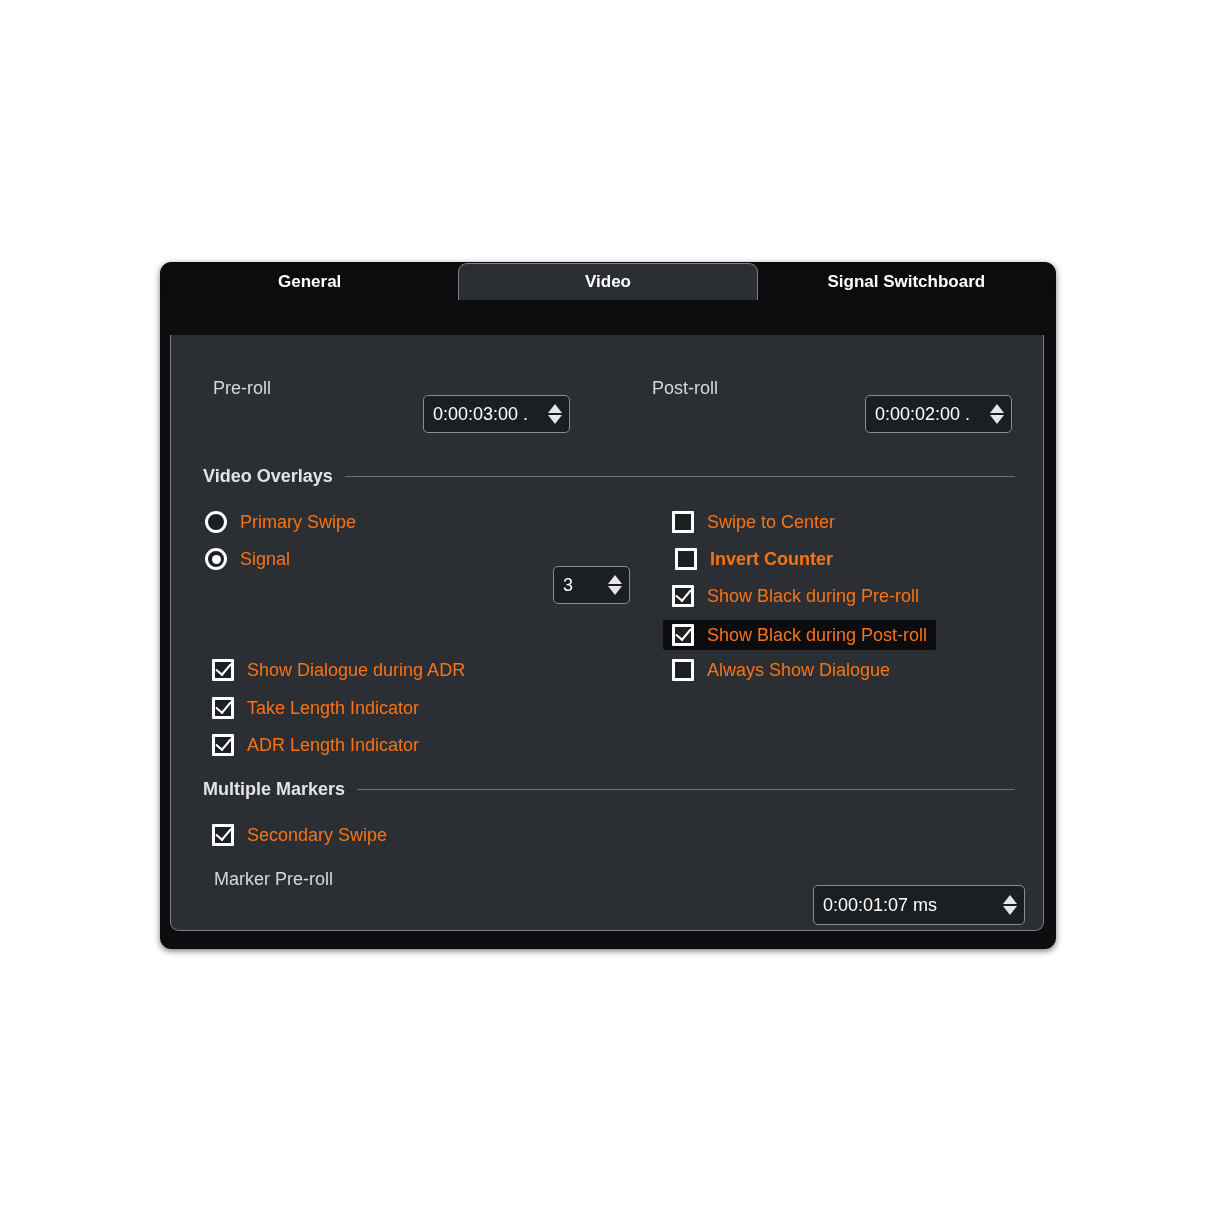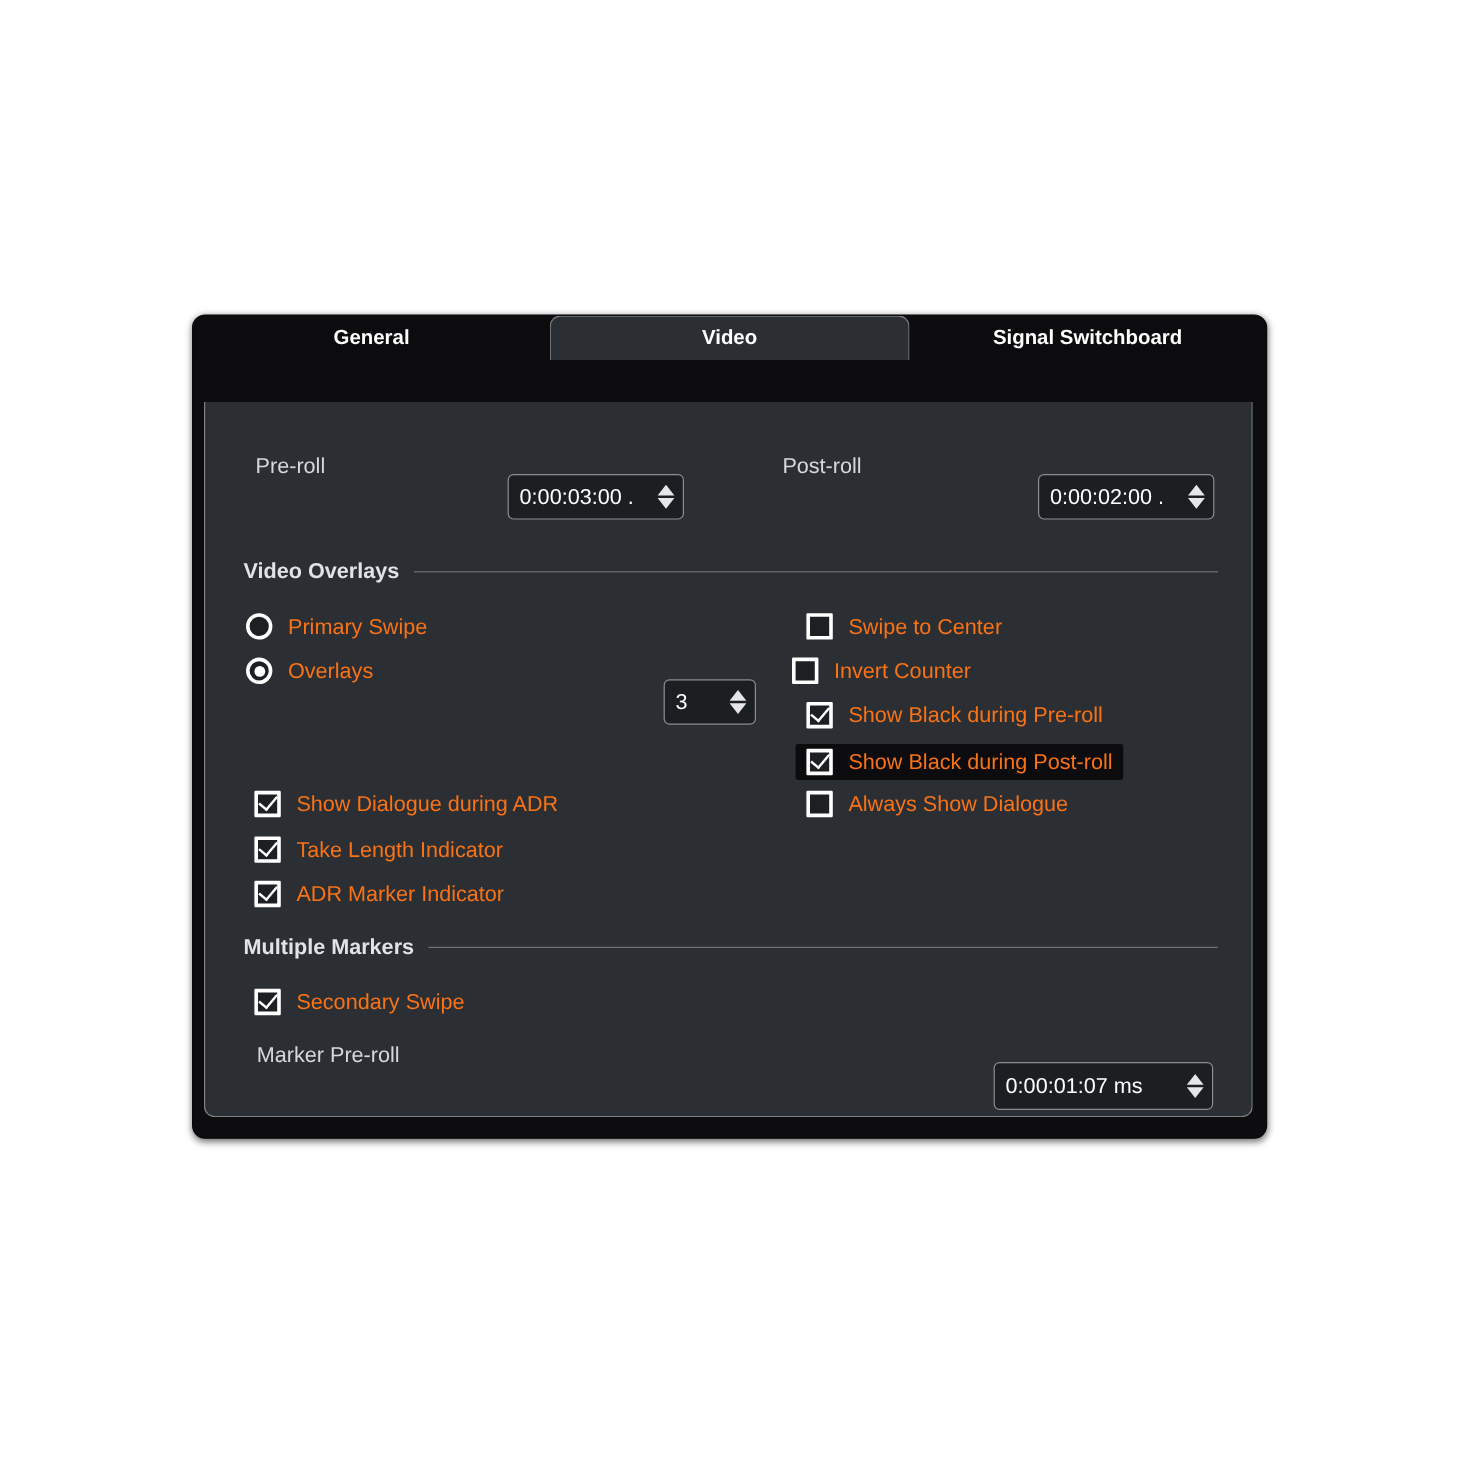--- a/index.html
+++ b/index.html
@@ -304,37 +304,37 @@
 
         <div class="ctl-row" style="left:34px; top:176px;">
           <span class="radio"></span>
           <span class="ctl-label">Primary Swipe</span>
         </div>
 
         <div class="ctl-row" style="left:34px; top:213px;">
           <span class="radio on">
               <span class="dot"></span>
             </span>
-          <span class="ctl-label">Overlays</span>
+          <span class="ctl-label">Signal</span>
         </div>
 
         <div class="field" style="left:382px; top:203px; width:77px; height:38px;">
           <span class="val">3</span>
           <span class="stepper">
             <span class="tri-up"></span>
             <span class="tri-down"></span>
           </span>
         </div>
 
         <div class="ctl-row" style="left:501px; top:176px;">
           <span class="check"></span>
           <span class="ctl-label">Swipe to Center</span>
         </div>
 
-        <div class="ctl-row" style="left:489px; top:213px;">
+        <div class="ctl-row" style="left:504px; top:213px;font-weight:bold;">
           <span class="check"></span>
           <span class="ctl-label">Invert Counter</span>
         </div>
 
         <div class="ctl-row" style="left:501px; top:250px;">
           <span class="check on">
               <span class="mark"></span>
             </span>
           <span class="ctl-label">Show Black during Pre-roll</span>
         </div>
@@ -362,38 +362,38 @@
           <span class="check on">
               <span class="mark"></span>
             </span>
           <span class="ctl-label">Take Length Indicator</span>
         </div>
 
         <div class="ctl-row" style="left:41px; top:399px;">
           <span class="check on">
               <span class="mark"></span>
             </span>
-          <span class="ctl-label">ADR Marker Indicator</span>
+          <span class="ctl-label">ADR Length Indicator</span>
         </div>
 
         <div class="section" style="left:32px; top:444px;">
           <span class="shead">Multiple Markers</span>
           <span class="rule"></span>
         </div>
 
         <div class="ctl-row" style="left:41px; top:489px;">
           <span class="check on">
               <span class="mark"></span>
             </span>
           <span class="ctl-label">Secondary Swipe</span>
         </div>
 
         <div class="rowlabel" style="position:absolute; left:43px; top:534px;">Marker Pre-roll</div>
 
-        <div class="field" style="left:657px; top:522px; width:183px; height:40px;">
+        <div class="field" style="left:642px; top:522px; width:212px; height:40px;">
           <span class="val">0:00:01:07 ms</span>
           <span class="stepper">
             <span class="tri-up"></span>
             <span class="tri-down"></span>
           </span>
         </div>
 
       </div>
     </div>
 

